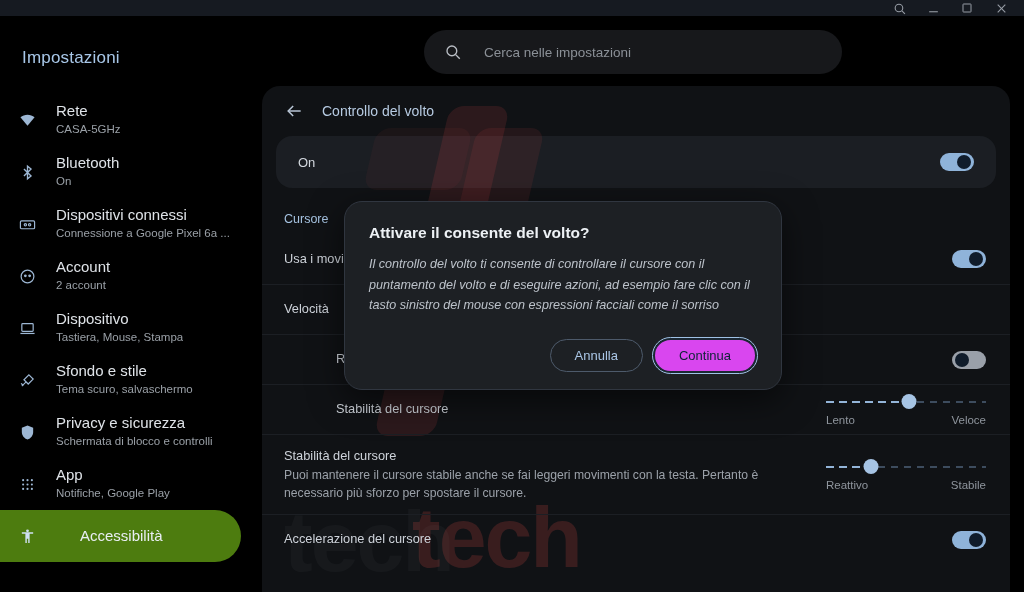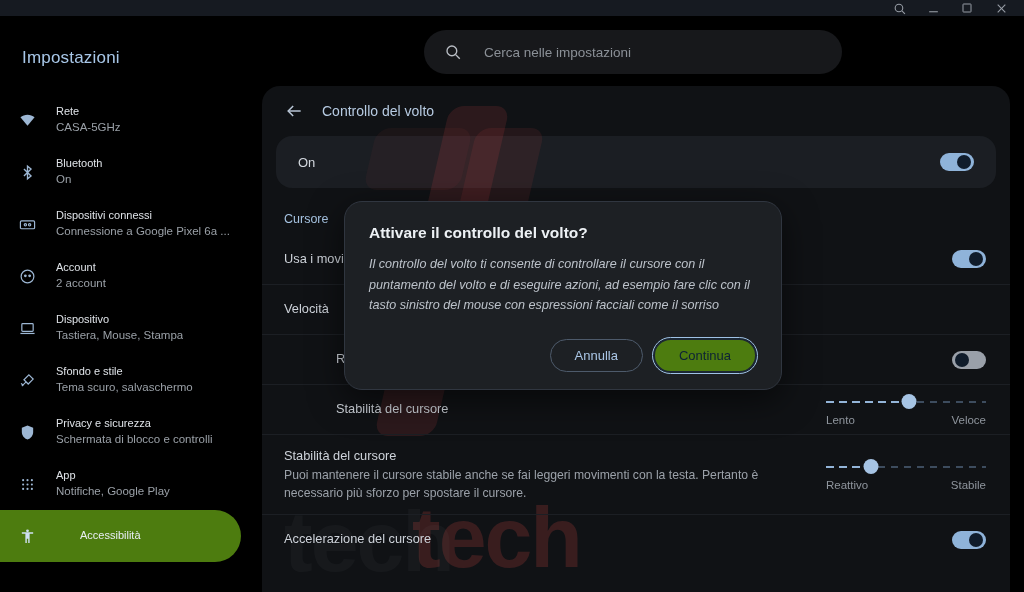--- a/index.html
+++ b/index.html
@@ -76,21 +76,21 @@
   }
   .nav-item.selected { background: #4a6versionsomething; }
   .nav-item.selected { background: #4d7c0f; gap: 24px; }
   .nav-icon {
     width: 26px; flex: 0 0 26px;
     display: flex; align-items: center; justify-content: center;
     color: #9db7d4;
   }
   .nav-icon svg { display: block; }
   .nav-text { margin-left: 16px; min-width: 0; }
-  .nav-title { font-size: 11px; color: #dfe3e8; line-height: 1.25; }
+  .nav-title { font-size: 15px; color: #dfe3e8; line-height: 1.25; }
   .nav-sub { font-size: 11.5px; color: #9aa0a7; line-height: 1.35; margin-top: 1px;
              white-space: nowrap; overflow: hidden; text-overflow: ellipsis; max-width: 200px; }
   .nav-item.selected .nav-title { color: #e9eef4; }
   .nav-item.selected .nav-icon { color: #cfe0f2; }
 
   
   .content {
     position: absolute; left: 262px; top: 70px;
     width: 748px; height: 522px;
     background: #101215;
@@ -238,21 +238,21 @@
     line-height: 1;
     white-space: nowrap;
   }
   .btn-outlined {
     color: #aac6e6;
     border: 1px solid #4d5a6b;
     background: transparent;
   }
   .btn-filled {
     color: #0d2235;
-    background: #4d7c0f;
+    background: #d946ef;
     border: 2px solid #1b2733;
     outline: 1px solid #9fc2e6;
     font-weight: normal;
   }
 </style>
 </head>
 <body>
 
 <div id="root">
 
@@ -518,21 +518,21 @@
           <div class="row-title">Accelerazione del cursore</div>
         </div>
         <span class="toggle on">
             <span class="thumb"></span>
           </span>
       </div>
 
     </div>
 
     <div class="dialog">
-      <div class="dialog-title">Attivare il controllo del volto?</div>
+      <div class="dialog-title">Attivare il consente del volto?</div>
       <div class="dialog-body">Il controllo del volto ti consente di controllare il cursore con il puntamento del volto e di eseguire azioni, ad esempio fare clic con il tasto sinistro del mouse con espressioni facciali come il sorriso</div>
       <div class="dialog-actions">
         <button class="btn btn-outlined">Annulla</button>
         <button class="btn btn-filled">Continua</button>
       </div>
     </div>
 
   </div>
 </div>
 

